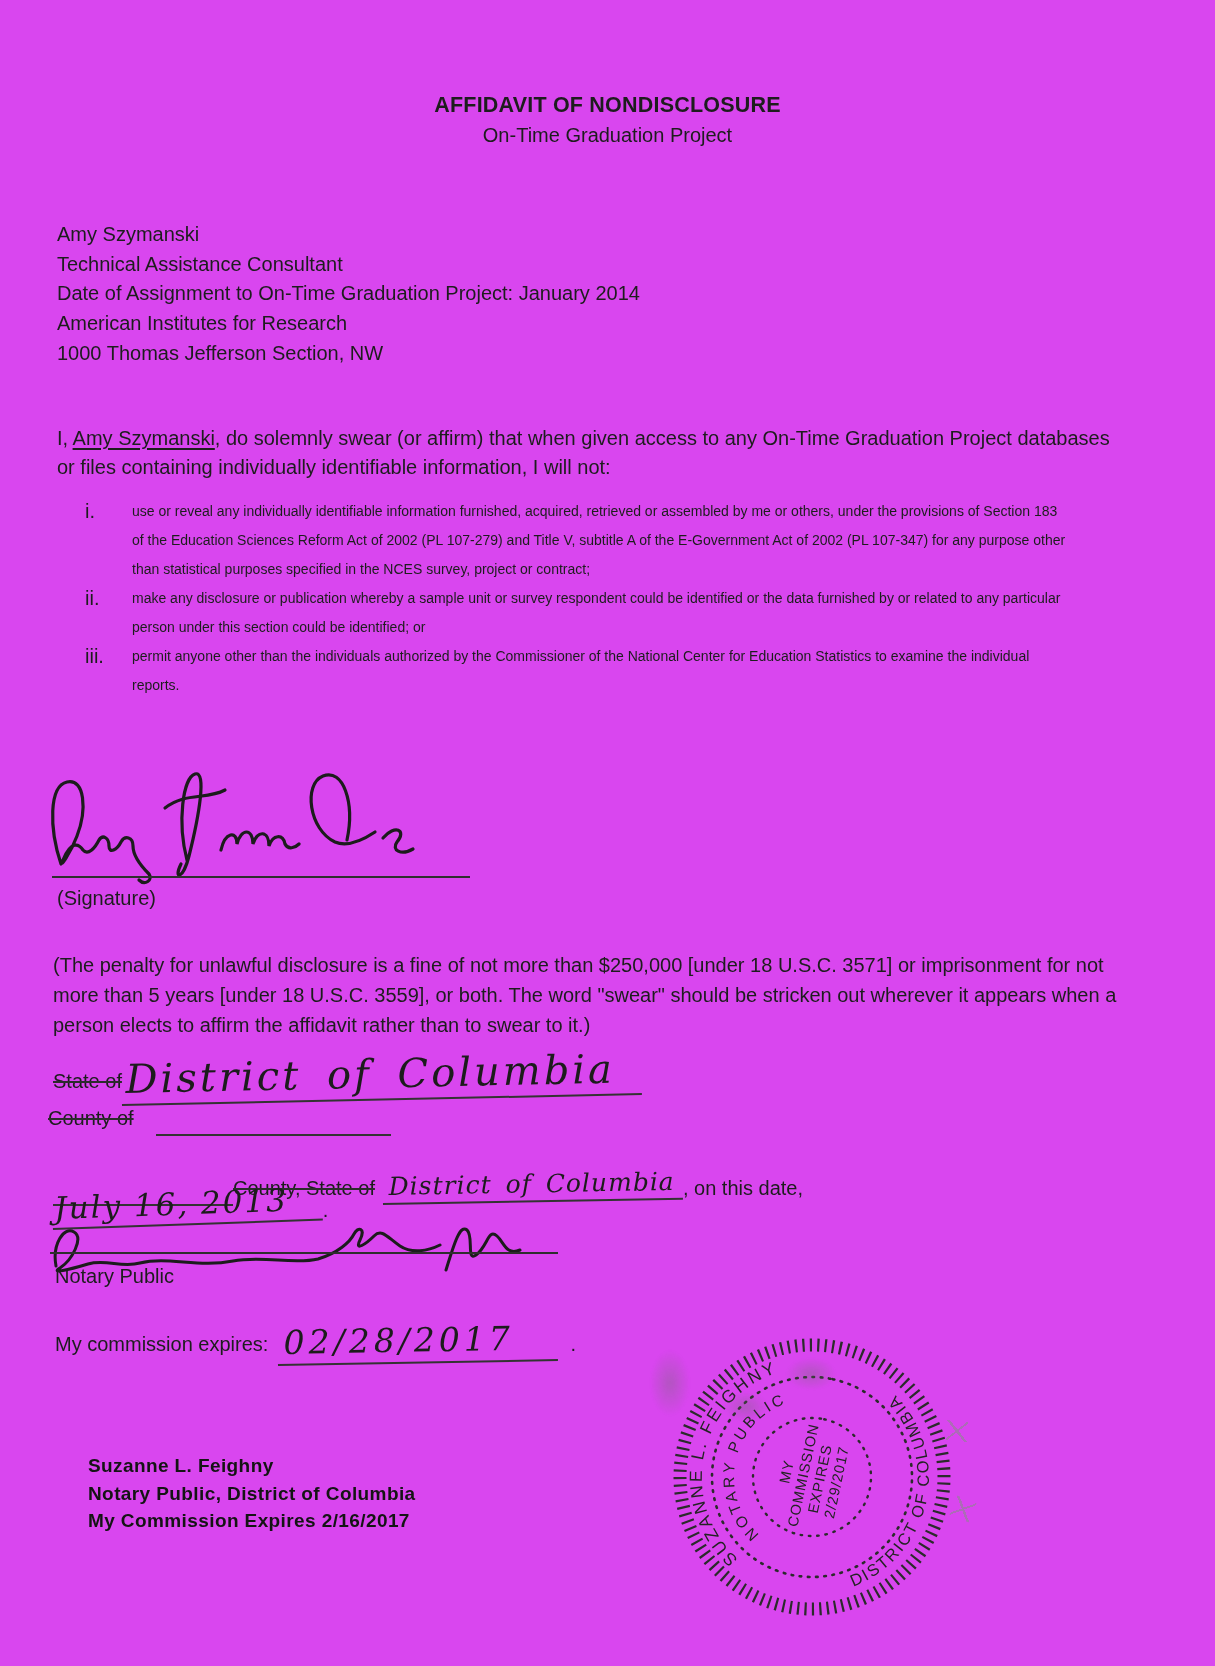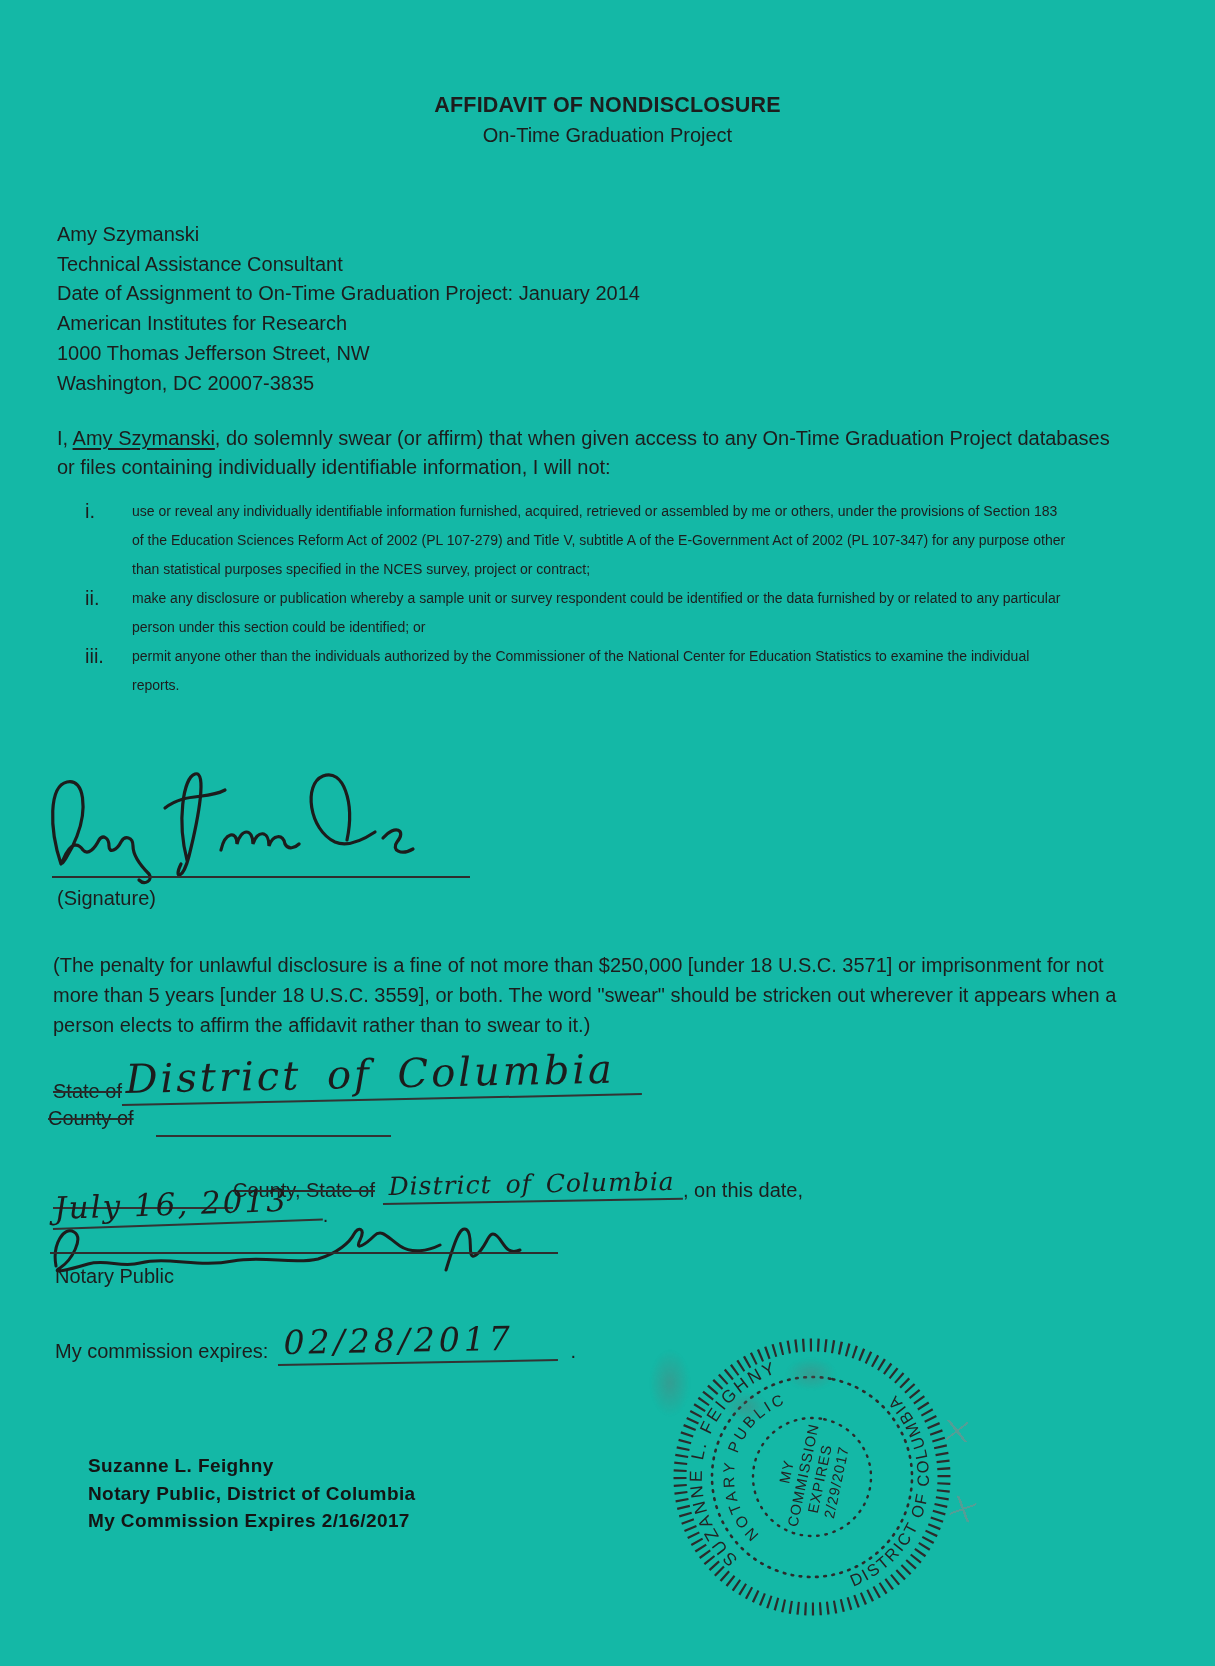--- a/index.html
+++ b/index.html
@@ -1,20 +1,20 @@
 <!DOCTYPE html>
 <html><head>
 <meta charset="utf-8">
 <style>
   html,body{margin:0;padding:0;background:#888;}
   .page{
     position:relative;
     width:1215px;height:1666px;
     margin:0 auto;
-    background:#14b8a6;
+    background:#d946ef;
     font-family:"Liberation Sans", sans-serif;
     color:#1d1d1d;
     overflow:hidden;
   }
   .abs{position:absolute;}
   
   .header{position:absolute;top:90px;left:0;right:0;text-align:center;line-height:30px;}
   .doc-title{font-size:21.5px;font-weight:bold;letter-spacing:.2px;}
   .doc-sub{font-size:20px;}
   
@@ -24,21 +24,21 @@
   .oath{position:absolute;left:57px;top:424px;width:1065px;}
   .uname{text-decoration:underline;text-underline-offset:3px;}
   
   .list{position:absolute;left:85px;top:497px;width:990px;}
   .li{display:flex;}
   .li .marker{width:47px;flex:0 0 47px;font-size:20px;line-height:29px;}
   .li .txt{width:935px;font-size:14px;line-height:29px;}
   
   .line{position:absolute;height:2px;background:#2e2e2e;}
   .hand{font-family:"DejaVu Serif", serif;font-style:italic;color:#1c1c1c;white-space:nowrap;}
-  .row{position:absolute;display:flex;align-items:flex-end;white-space:nowrap;}
+  .row{position:absolute;display:flex;align-items:center;white-space:nowrap;}
   .strike{text-decoration:line-through;text-decoration-thickness:2px;text-decoration-color:#2c2c2c;}
   .on-line{border-bottom:2px solid #333;}
   .blank{display:inline-block;border-bottom:2px solid #333;position:relative;top:4px;height:24px;}
   .hand-xl{font-size:40px;letter-spacing:3px;word-spacing:10px;padding:0 26px 2px 4px;transform:rotate(-1.2deg);transform-origin:left bottom;}
   .hand-lg{font-size:30px;letter-spacing:2px;word-spacing:6px;padding:0 10px 2px 6px;}
   .hand-md{font-size:25px;letter-spacing:1px;word-spacing:5px;padding:0 8px 2px 6px;transform:rotate(-1deg);transform-origin:left bottom;}
   .hand-date{font-size:31px;letter-spacing:2px;padding:0 34px 2px 2px;transform:rotate(-2deg);transform-origin:left bottom;}
   .hand-exp{font-size:33px;letter-spacing:4px;padding:0 44px 2px 6px;transform:rotate(-1deg);transform-origin:left bottom;}
   
   .notary-block{position:absolute;left:88px;top:1452px;}
@@ -59,22 +59,21 @@
   <div class="header">
     <div class="doc-title">AFFIDAVIT OF NONDISCLOSURE</div>
     <div class="doc-sub">On-Time Graduation Project</div>
   </div>
 
   <div class="addr">
     <div>Amy Szymanski</div>
     <div>Technical Assistance Consultant</div>
     <div>Date of Assignment to On-Time Graduation Project: January 2014</div>
     <div>American Institutes for Research</div>
-    <div>1000 Thomas Jefferson Street, NW</div>
-    <div>Washington, DC 20007-3835</div>
+    <div>1000 Thomas Jefferson Section, NW</div>
   </div>
 
   <div class="oath t"><span>I, </span><span class="uname">Amy Szymanski</span><span>, do solemnly swear (or affirm) that when given access to any On-Time Graduation Project databases or files containing individually identifiable information, I will not:</span></div>
 
   <div class="list">
     <div class="li">
       <span class="marker">i.</span>
       <span class="txt">use or reveal any individually identifiable information furnished, acquired, retrieved or assembled by me or others, under the provisions of Section 183 of the Education Sciences Reform Act of 2002 (PL 107-279) and Title V, subtitle A of the E-Government Act of 2002 (PL 107-347) for any purpose other than statistical purposes specified in the NCES survey, project or contract;</span>
     </div>
     <div class="li">

